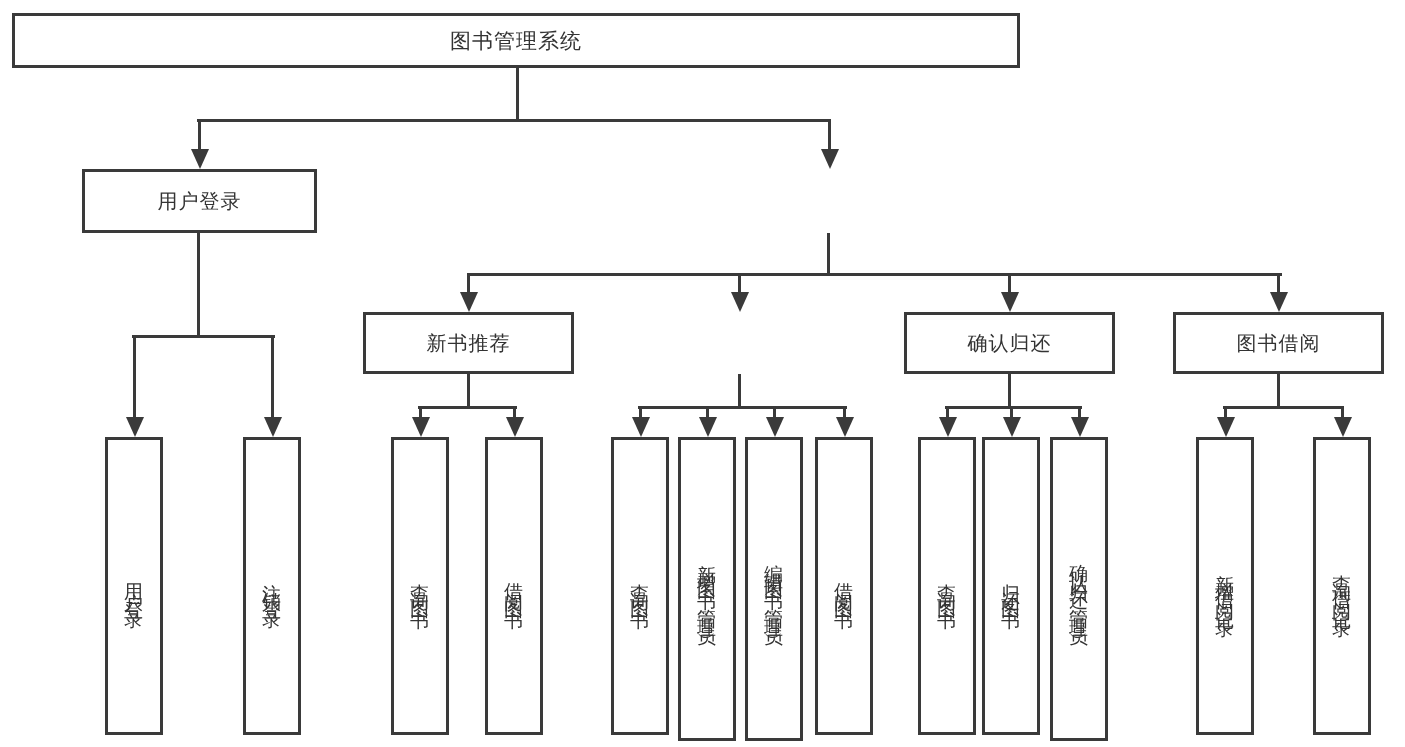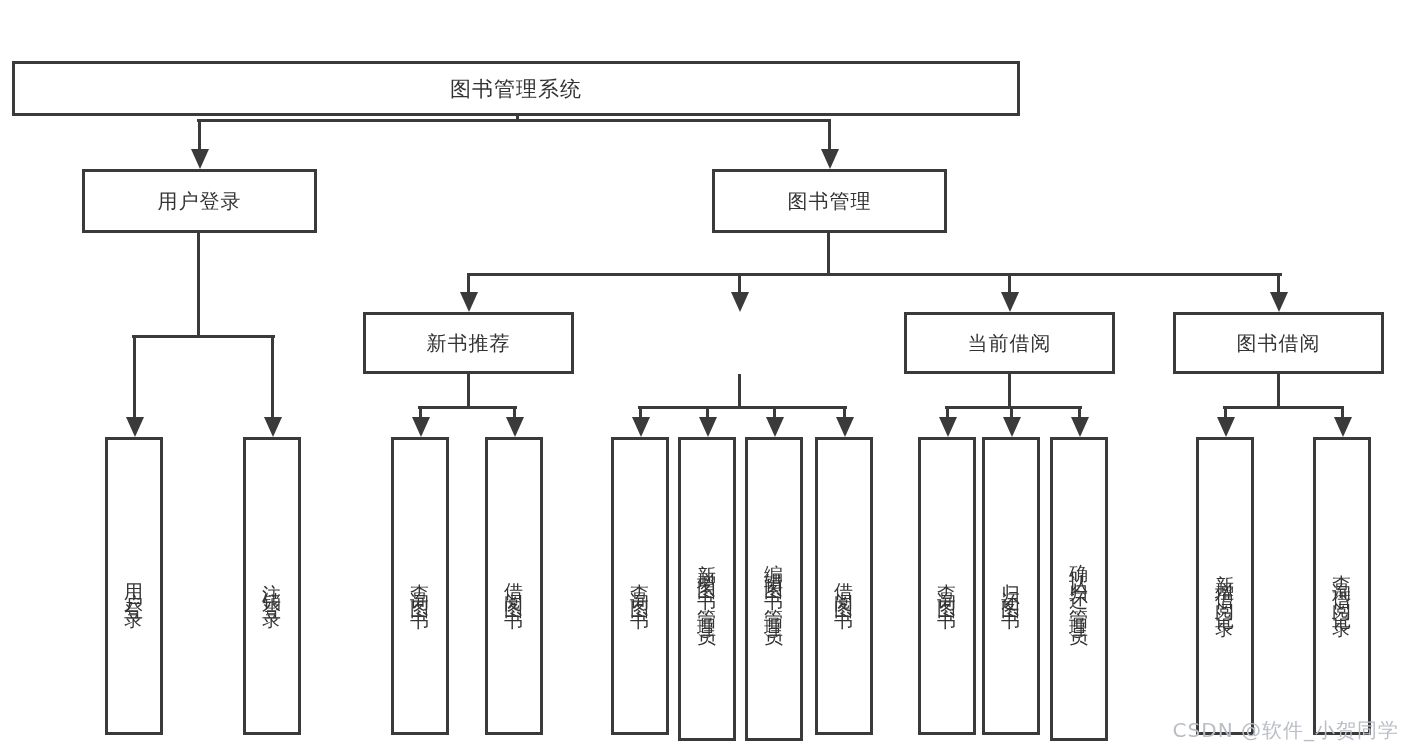--- a/index.html
+++ b/index.html
@@ -30,21 +30,21 @@
     white-space:nowrap;
     letter-spacing:1px;
   }
   .box.v span{
     writing-mode:vertical-rl;
     text-orientation:mixed;
     letter-spacing:9px;
     line-height:1;
     white-space:nowrap;
   }
-  .fs-root{font-size:21px;margin-top:48px;}
+  .fs-root{font-size:21px;}
   .fs-l2{font-size:20px;}
   .fs-leaf{font-size:19px;}
   .hline{position:absolute;height:3px;background:var(--line);}
   .vline{position:absolute;width:3px;background:var(--line);}
   .drop{position:absolute;width:3px;background:var(--line);}
   .drop::after{
     content:"";
     position:absolute;
     left:-7.5px;
     bottom:-20px;
@@ -108,29 +108,26 @@
   <div class="drop" style="left:1224px;top:406px;height:11px;"></div>
   <div class="drop" style="left:1341px;top:406px;height:11px;"></div>
 
   <div class="box h fs-root" style="left:12px;top:13px;width:1008px;height:55px;">
     <span>图书管理系统</span>
   </div>
 
   <div class="box h fs-l2" style="left:82px;top:169px;width:235px;height:64px;">
     <span>用户登录</span>
   </div>
-  <div class="box h fs-l2" style="left:712px;top:169px;width:235px;height:64px;">
-    <span>图书管理</span>
-  </div>
 
   <div class="box h fs-l2" style="left:363px;top:312px;width:211px;height:62px;">
     <span>新书推荐</span>
   </div>
   <div class="box h fs-l2" style="left:904px;top:312px;width:211px;height:62px;">
-    <span>当前借阅</span>
+    <span>确认归还</span>
   </div>
   <div class="box h fs-l2" style="left:1173px;top:312px;width:211px;height:62px;">
     <span>图书借阅</span>
   </div>
 
   <div class="box v fs-leaf" style="left:105px;top:437px;width:58px;height:298px;">
     <span>用户登录</span>
   </div>
   <div class="box v fs-leaf" style="left:243px;top:437px;width:58px;height:298px;">
     <span>注销登录</span>
@@ -166,15 +163,14 @@
     <span>确认归还（管理员）</span>
   </div>
 
   <div class="box v fs-leaf" style="left:1196px;top:437px;width:58px;height:298px;">
     <span>新增借阅记录</span>
   </div>
   <div class="box v fs-leaf" style="left:1313px;top:437px;width:58px;height:298px;">
     <span>查询借阅记录</span>
   </div>
 
-  <div class="watermark">CSDN @软件_小贺同学</div>
 
 </div>
 
 </body></html>

